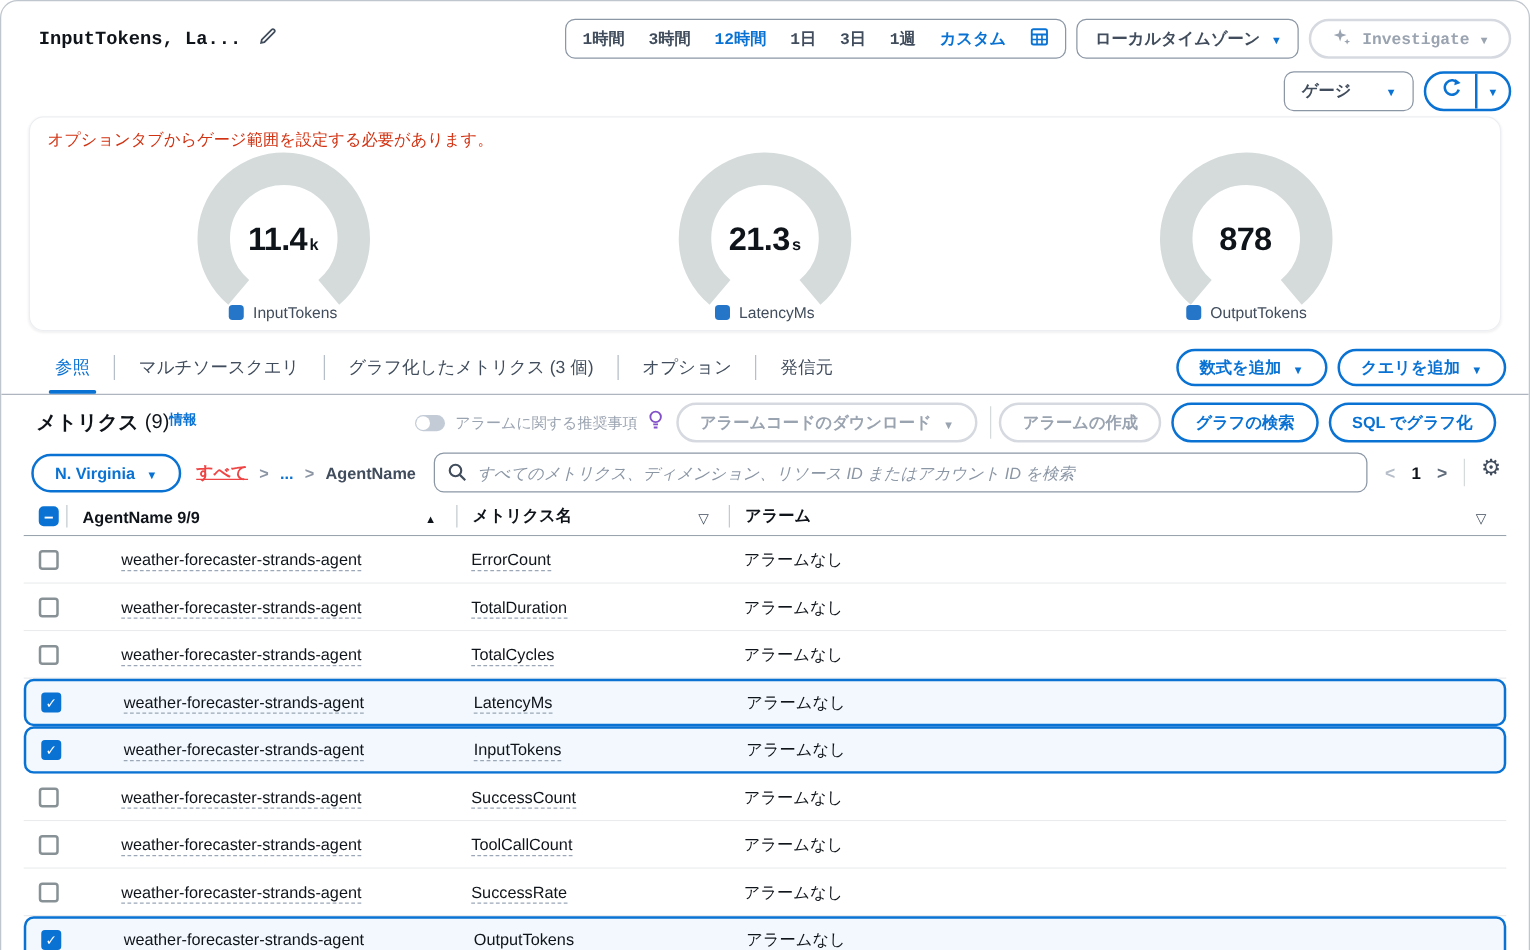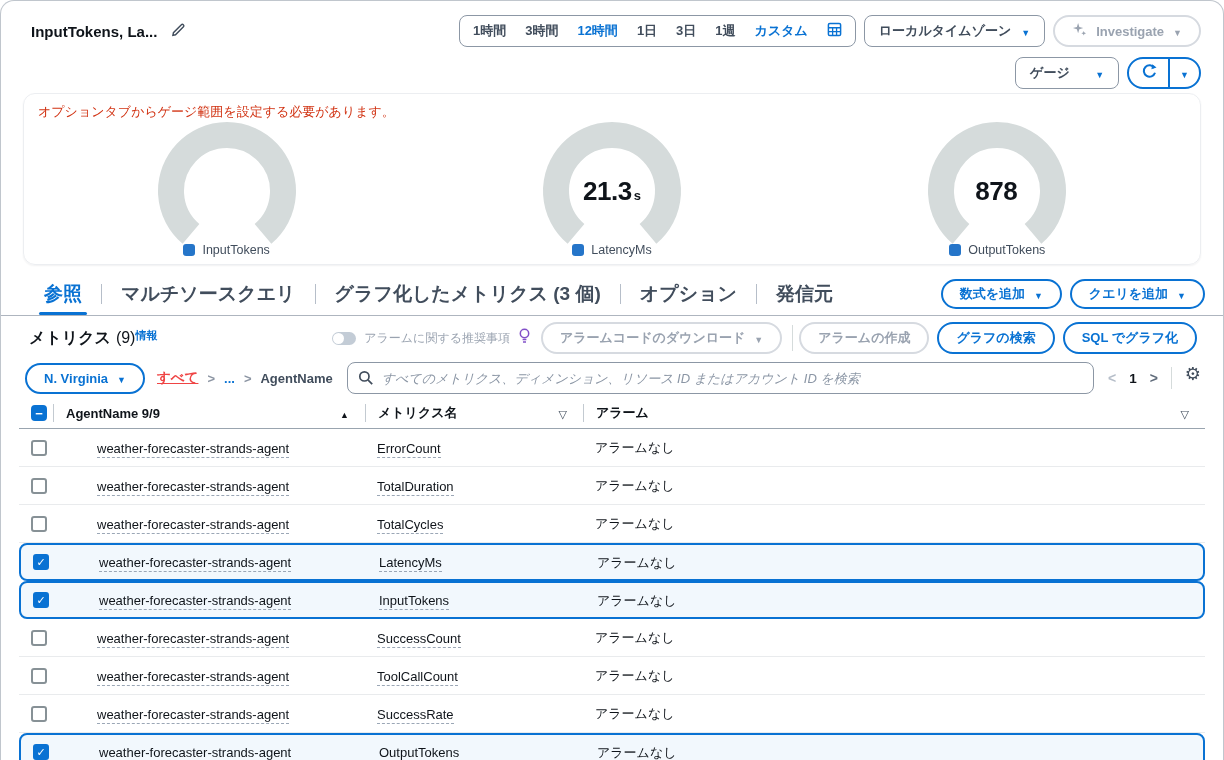--- a/index.html
+++ b/index.html
@@ -2,21 +2,21 @@
 <html><head>
 <meta charset="utf-8">
 <style>
   * { box-sizing: border-box; }
   html,body { margin:0; padding:0; background:#fff; }
   body { width:1224px; height:760px; font-family:"Liberation Sans","DejaVu Sans",sans-serif; color:#0f141a; }
   .page { width:1224px; height:760px; background:#fff; border:1px solid #c0c6cd; border-bottom:none;
           border-radius:14px 14px 0 0; overflow:hidden; }
 
   
-  .topbar { padding:14px 22px 0 30px; }
+  .topbar { padding:14px 14px 0 30px;font-family:Liberation Mono, monospace; }
   .tb-row1 { display:flex; align-items:center; }
   .wtitle { font-size:15px; font-weight:bold; color:#0f141a; }
   .icon-btn { background:none; border:none; padding:0 4px; cursor:pointer; display:flex; align-items:center; }
   .pencil { margin-left:10px; }
   .spacer { flex:1; }
   .segmented { display:flex; align-items:center; gap:19px; border:1px solid #8c97a5; border-radius:8px;
                height:32px; padding:0 13px; font-size:13px; font-weight:600; color:#414d5c; background:#fff; }
   .seg-item { cursor:pointer; }
   .seg-sel { color:#0972d3; font-weight:700; }
   .seg-custom { color:#0972d3; font-weight:600; }
@@ -42,21 +42,21 @@
   .gauges { display:flex; justify-content:space-around; margin-top:0; }
   .gauge { width:180px; text-align:center; position:relative; }
   .gauge svg { display:block; margin:0 auto; }
   .gvalue { position:absolute; top:55px; left:0; right:0; font-size:26px; font-weight:700; color:#0f141a; letter-spacing:-0.5px; }
   .gunit { font-size:13px; font-weight:600; margin-left:2px; letter-spacing:0; }
   .glegend { display:flex; align-items:center; justify-content:center; gap:7px; font-size:12.5px; color:#414d5c; margin-top:-6px; }
   .lmark { width:12px; height:12px; border-radius:3px; background:#2575c9; flex:none; }
 
   
   .tabs-row { display:flex; align-items:center; height:43px; border-bottom:1px solid #aeb5bf; padding:0 18px 0 24px; margin-top:8px; }
-  .tab { height:100%; display:flex; align-items:center; padding:0 19px; font-size:19px; font-weight:700; color:#414d5c; position:relative; cursor:pointer;text-align:center; }
+  .tab { height:100%; display:flex; align-items:center; padding:0 19px; font-size:14px; font-weight:400; color:#414d5c; position:relative; cursor:pointer;text-align:center; }
   .tab.active { color:#0972d3; }
   .tab.active::after { content:""; position:absolute; left:14px; right:14px; bottom:0; height:3px; background:#0972d3; border-radius:2px; }
   .tab-sep { width:1px; height:20px; background:#b6bec9; }
   .tabs-row .pill { height:30px; }
 
   
   .metrics-bar { display:flex; align-items:center; height:42px; padding:2px 26px 0 28px; }
   .h-title { font-size:16px; font-weight:700; color:#0f141a; }
   .h-count { font-size:16px; font-weight:400; color:#0f141a; margin-left:5px; }
   .h-info { font-size:11px; font-weight:700; color:#0972d3; position:relative; top:-3px; cursor:pointer; }
@@ -180,20 +180,21 @@
     </div>
   </div>
 
   <div class="gauge-card">
     <div class="warning">オプションタブからゲージ範囲を設定する必要があります。</div>
     <div class="gauges">
       <div class="gauge">
         <svg width="150" height="128" viewBox="0 0 150 128">
           <path d="M 39 112.9 A 56 56 0 1 1 111 112.9" fill="none" stroke="#d5dbdb" stroke-width="26"></path>
         </svg>
+        <div class="gvalue"><span>11.4</span><span class="gunit">k</span></div>
         <div class="glegend">
           <span class="lmark"></span>
           <span>InputTokens</span>
         </div>
       </div>
       <div class="gauge">
         <svg width="150" height="128" viewBox="0 0 150 128">
           <path d="M 39 112.9 A 56 56 0 1 1 111 112.9" fill="none" stroke="#d5dbdb" stroke-width="26"></path>
         </svg>
         <div class="gvalue"><span>21.3</span><span class="gunit">s</span></div>

